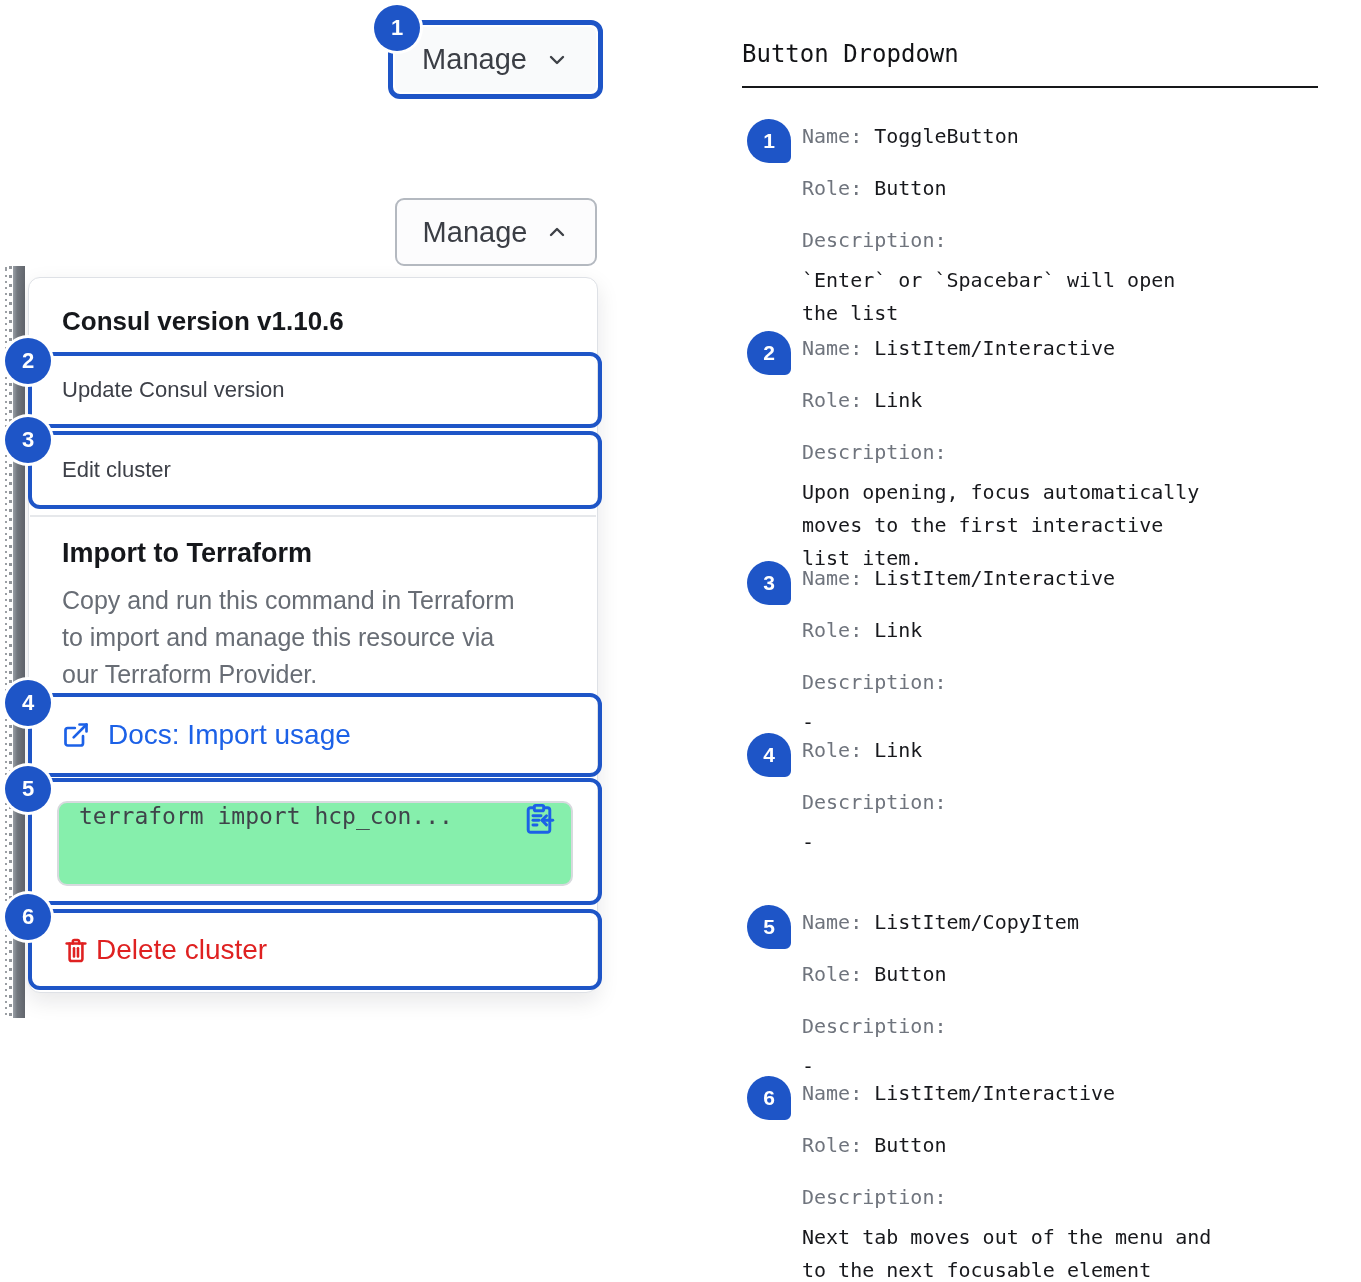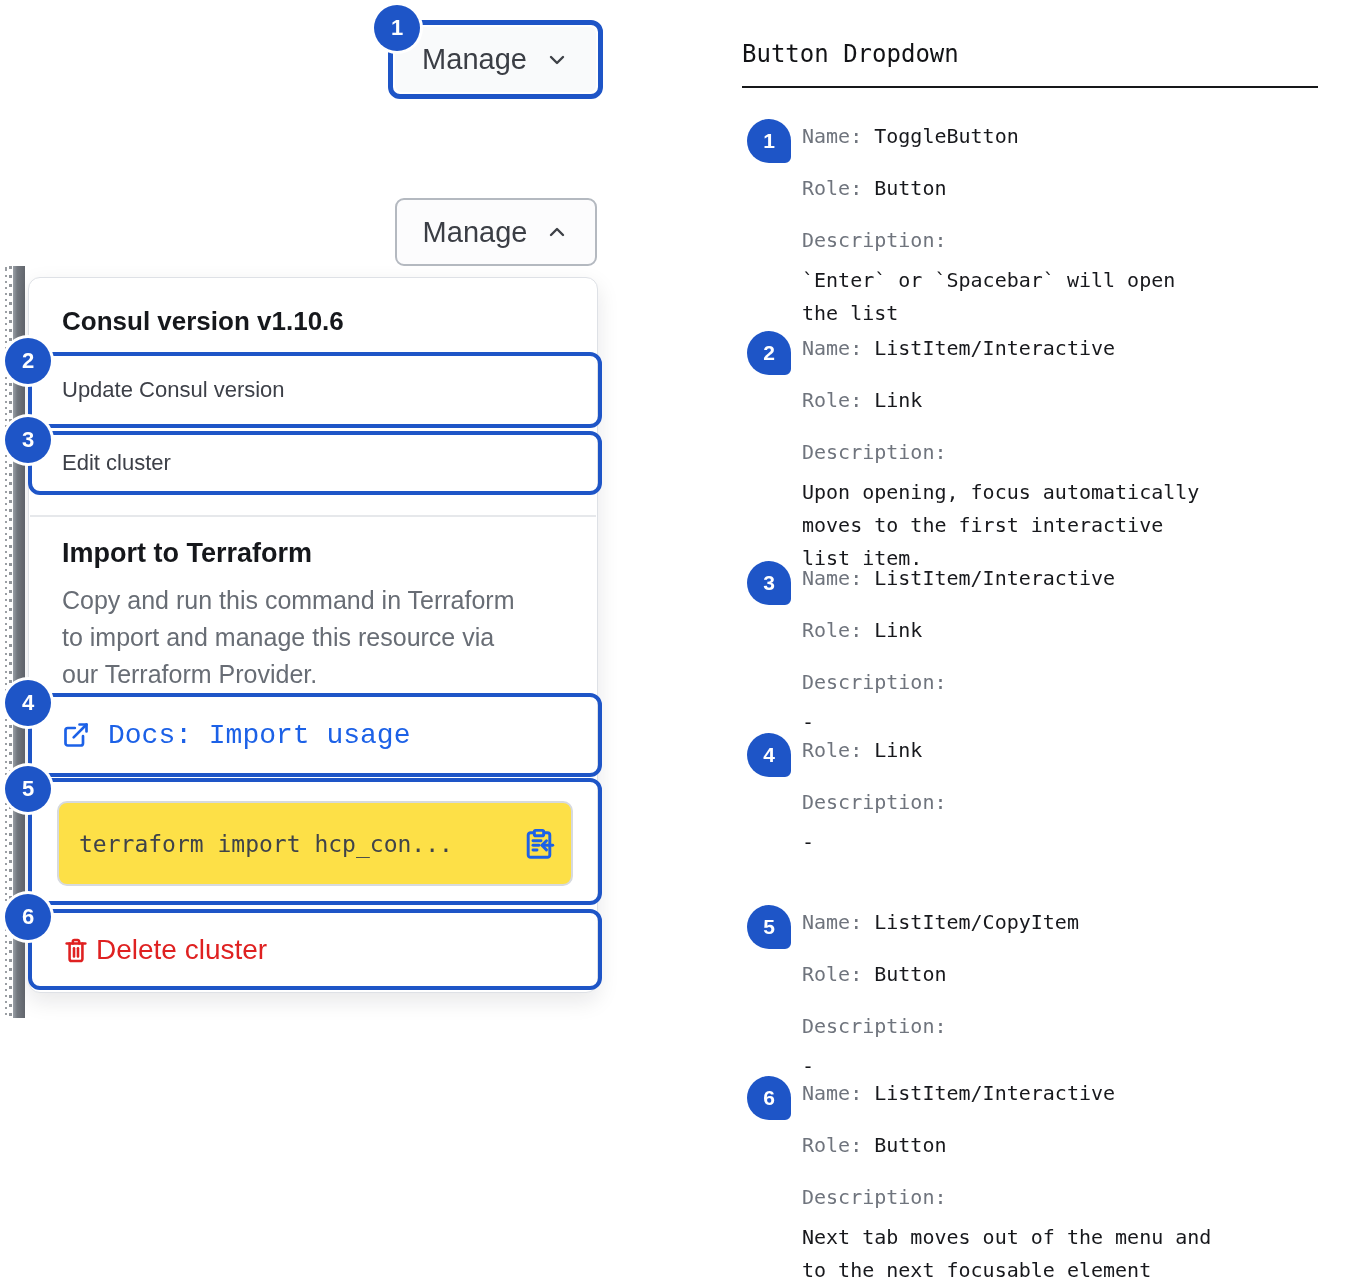--- a/index.html
+++ b/index.html
@@ -40,34 +40,34 @@
   
   .panel { position:absolute; left:28px; top:277px; width:570px; height:716px;
     background:#fff; border:1.5px solid #dee1e6; border-radius:12px;
     box-shadow:0 8px 22px rgba(20,22,30,.10); z-index:2; }
   .version-heading { position:absolute; left:62px; top:306px; font-size:26px; font-weight:bold;
     color:#16181c; z-index:3; }
   .menu-row { position:absolute; left:28px; border:4px solid var(--ann); border-radius:12px;
     display:flex; align-items:center; background:transparent; z-index:4; width:574px; }
   .menu-row .row-label { padding-left:30px; font-size:22px; color:#3d4048; }
   .row-update { top:352px; height:76px; }
-  .row-edit   { top:431px; height:64px; }
+  .row-edit   { top:431px; height:78px; }
   .section-divider { position:absolute; left:30px; top:515px; width:566px; height:2px;
     background:#e6e8eb; z-index:3; }
   .import-heading { position:absolute; left:62px; top:538px; font-size:27px; font-weight:bold;
     color:#15171b; z-index:3; }
   .import-desc { position:absolute; left:62px; top:582px; width:520px; font-size:25px;
     line-height:37px; color:#686d75; white-space:pre-line; z-index:3; }
   .row-docs { top:693px; height:84px; }
   .docs-inner { display:flex; align-items:center; gap:18px; padding-left:30px;
-    color:var(--link); font-size:28px; font-weight:500;font-family:Liberation Mono, monospace; }
+    color:var(--link); font-size:28px; font-weight:500; }
   .row-code { top:778px; height:127px; }
   .code-box { position:absolute; left:25px; top:19px; width:516px; height:85px;
-    border:2px solid #d7dade; border-radius:10px; background:#fde047;
-    display:flex; align-items:center; padding:0 16px 0 20px;
+    border:2px solid #d7dade; border-radius:10px; background:#86efac;
+    display:flex; padding:0 16px 0 20px;
     font-family:"DejaVu Sans Mono", monospace; font-size:23px; color:#3f434a; }
   .copy-icon-wrap { margin-left:auto; display:flex; }
   .row-delete { top:909px; height:81px; }
   .delete-inner { display:flex; align-items:center; gap:6px; padding-left:30px;
     color:var(--danger); font-size:28px; font-weight:500; }
   .ico { fill:none; stroke-linecap:round; stroke-linejoin:round; }
 
   
   .legend-title { position:absolute; left:742px; top:40px;
     font-family:"DejaVu Sans Mono", monospace; font-size:24px; color:#121316; }

